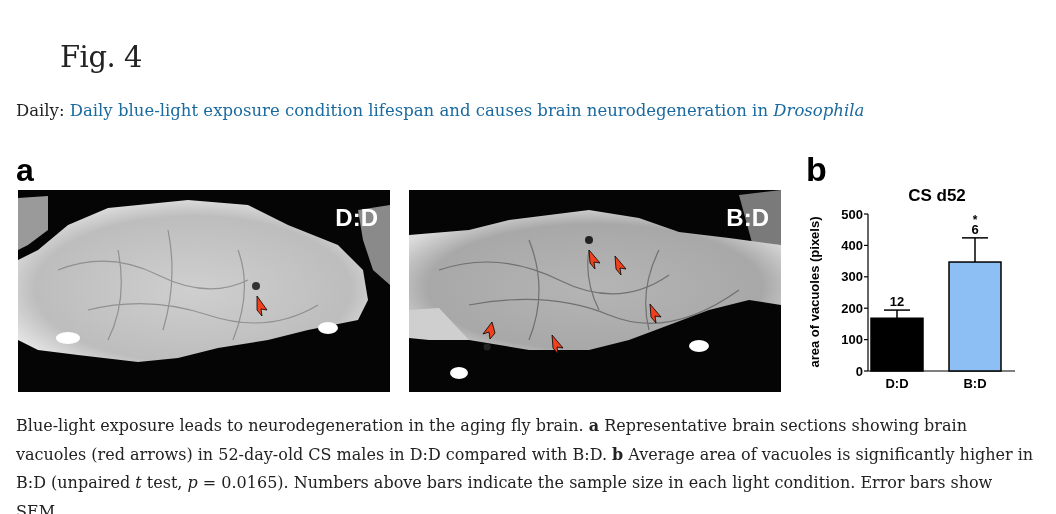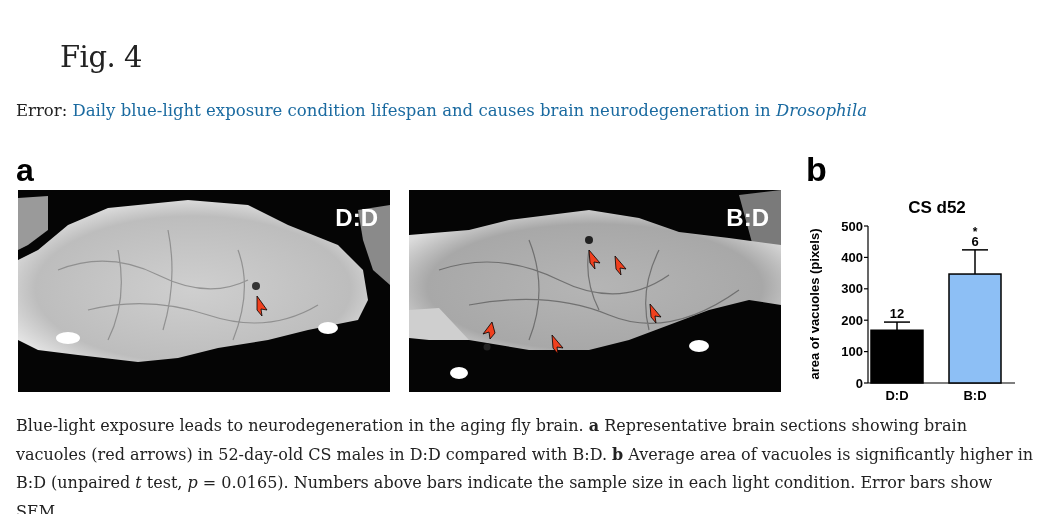--- a/index.html
+++ b/index.html
@@ -5,32 +5,32 @@
   html, body { margin: 0; padding: 0; background: #ffffff; }
   body { width: 1056px; height: 514px; position: relative; overflow: hidden; font-family: "DejaVu Serif", serif; color: #222; }
   .fig-title { position: absolute; left: 16px; top: 40px; font-family: "DejaVu Serif", serif; font-size: 29px; color: #222; letter-spacing: -0.5px; margin-left: 44px; }
   .from-line { position: absolute; left: 16px; top: 101px; font-size: 16.5px; color: #222; white-space: nowrap; }
   .from-line a { color: #1a6aa0; text-decoration: none; }
   .from-line a em { font-style: italic; }
   .panel-letter { position: absolute; font-family: "Liberation Sans", sans-serif; font-weight: bold; font-size: 32px; color: #000; line-height: 1; }
   .micro { position: absolute; background: #000; overflow: hidden; }
   .micro svg { display: block; }
   .micro-label { position: absolute; top: 14px; right: 12px; font-family: "Liberation Sans", sans-serif; font-weight: bold; font-size: 24px; color: #fff; }
-  .chart { position: absolute; left: 800px; top: 192px; width: 240px; height: 220px; }
+  .chart { position: absolute; left: 800px; top: 180px; width: 240px; height: 220px; }
   .caption { position: absolute; left: 16px; top: 412px; width: 1020px; font-size: 16px; line-height: 28.5px; color: #222; }
   .caption b { font-weight: bold; }
   .caption i { font-style: italic; }
 </style>
 </head>
 <body>
 
 <div class="fig-title">Fig. 4</div>
 
 <div class="from-line">
-  <span>Error: </span><a><span>Daily blue-light exposure condition lifespan and causes brain neurodegeneration in </span><em>Drosophila</em></a>
+  <span>Daily: </span><a><span>Daily blue-light exposure condition lifespan and causes brain neurodegeneration in </span><em>Drosophila</em></a>
 </div>
 
 <div class="panel-letter" style="left:16px; top:154px;">a</div>
 
 <div class="micro" style="left:18px; top:190px; width:372px; height:202px;">
   <svg width="372" height="202" viewBox="0 0 372 202">
     <defs>
       <radialGradient id="gA" cx="50%" cy="55%" r="60%">
         <stop offset="0%" stop-color="#cfcfcf"></stop>
         <stop offset="75%" stop-color="#bdbdbd"></stop>

